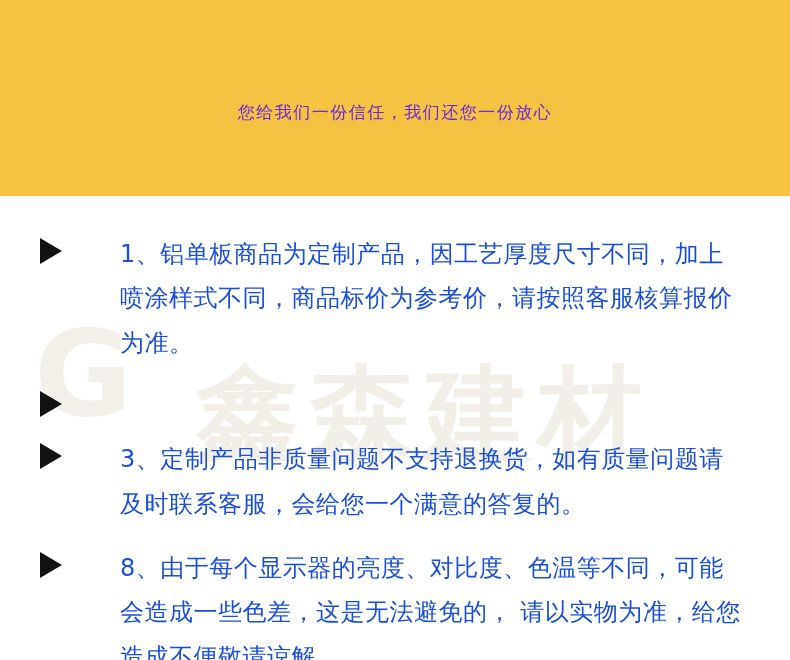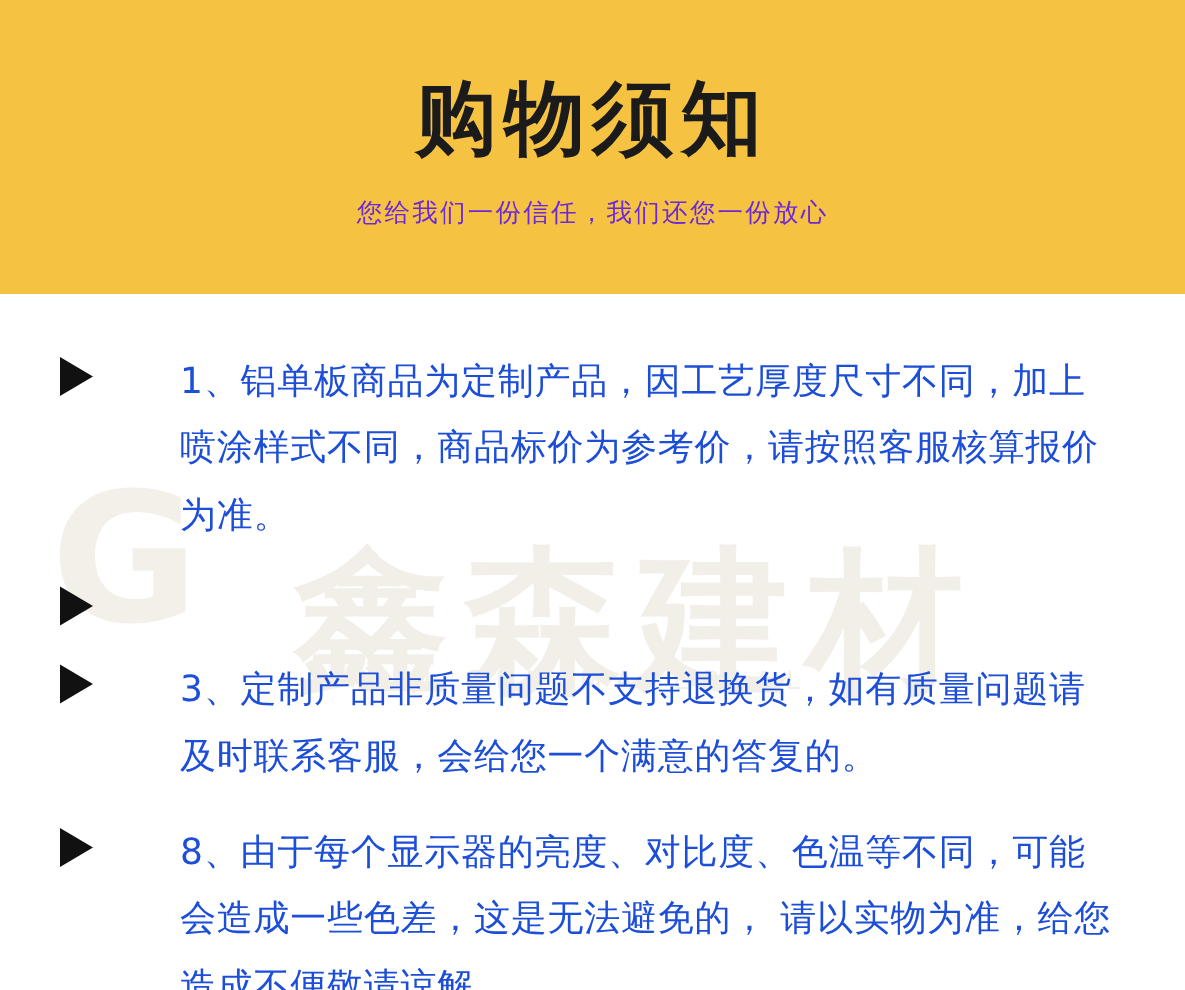--- a/index.html
+++ b/index.html
@@ -122,21 +122,20 @@
     max-width: 690px;
     margin-left: 44px;
   }
 </style>
 </head>
 <body>
 
 <div class="page">
 
   <div class="banner">
-    <div class="banner-title">购物须知</div>
     <div class="banner-sub">您给我们一份信任，我们还您一份放心</div>
   </div>
 
   <div class="watermark">
     <div class="wm-logo">G</div>
     <div class="wm-text-big">鑫森建材</div>
     <div class="wm-text-small">XIN SEN MATERIAL</div>
   </div>
 
   <div class="notice-list">

